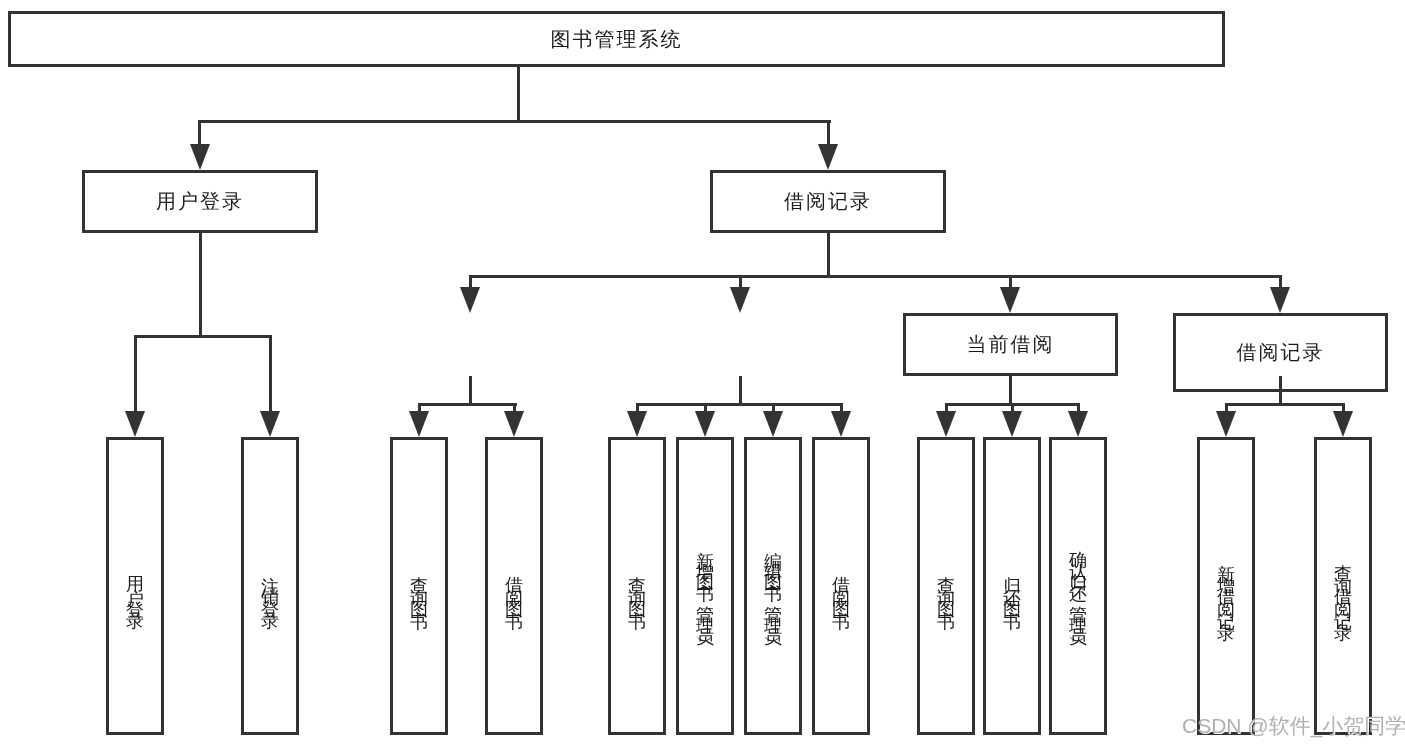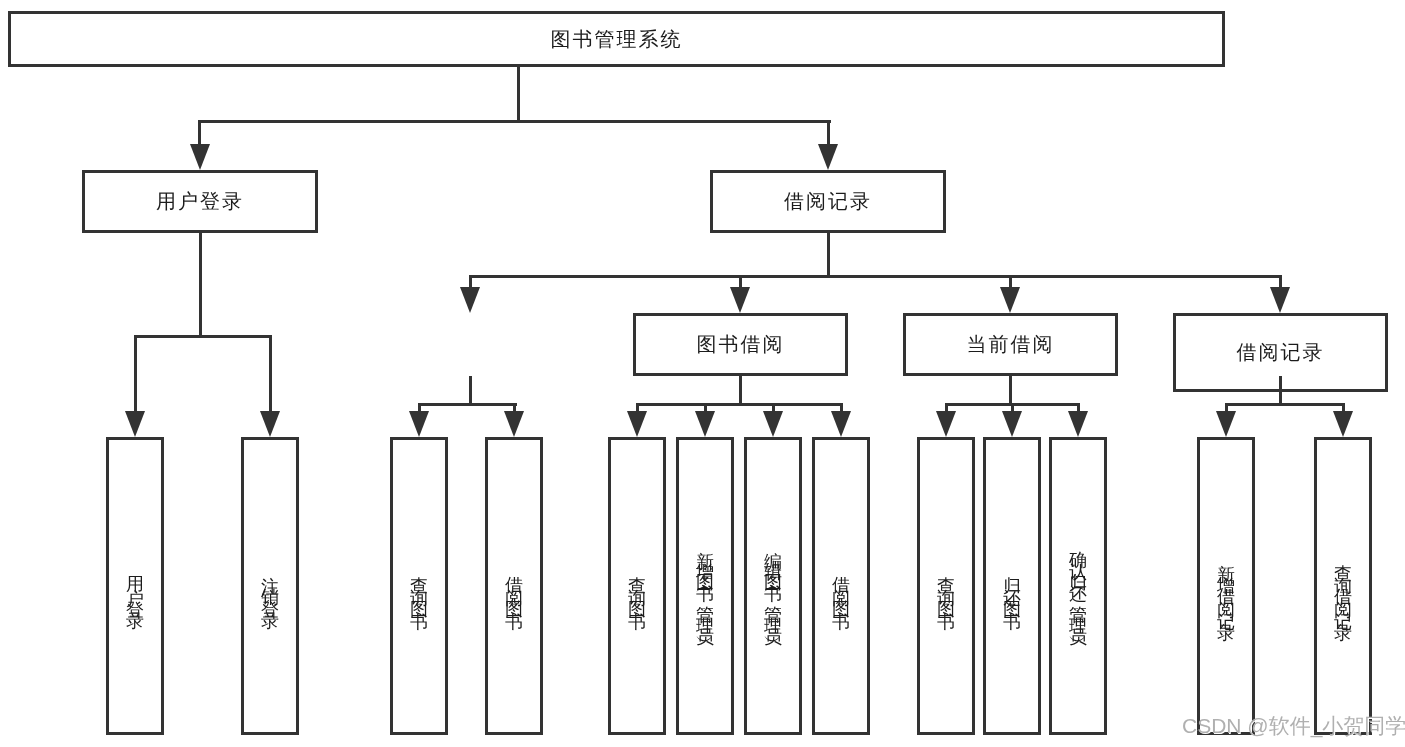--- a/index.html
+++ b/index.html
@@ -66,23 +66,20 @@
   <div class="line" style="left:469px;top:275px;width:813px;height:3px"></div>
   <div class="line" style="left:469px;top:275px;width:3px;height:16px"></div>
   <div class="arr" style="left:460px;top:287px"></div>
   <div class="line" style="left:739px;top:275px;width:3px;height:16px"></div>
   <div class="arr" style="left:730px;top:287px"></div>
   <div class="line" style="left:1009px;top:275px;width:3px;height:16px"></div>
   <div class="arr" style="left:1000px;top:287px"></div>
   <div class="line" style="left:1279px;top:275px;width:3px;height:16px"></div>
   <div class="arr" style="left:1270px;top:287px"></div>
 
-  <div class="box hbox" style="left:633px;top:313px;width:215px;height:63px">
-    <span>图书借阅</span>
-  </div>
   <div class="box hbox" style="left:903px;top:313px;width:215px;height:63px">
     <span>当前借阅</span>
   </div>
   <div class="box hbox" style="left:1173px;top:313px;width:215px;height:79px">
     <span>借阅记录</span>
   </div>
 
   <div class="line" style="left:469px;top:376px;width:3px;height:29px"></div>
   <div class="line" style="left:418px;top:403px;width:99px;height:3px"></div>
   <div class="line" style="left:418px;top:403px;width:3px;height:12px"></div>

